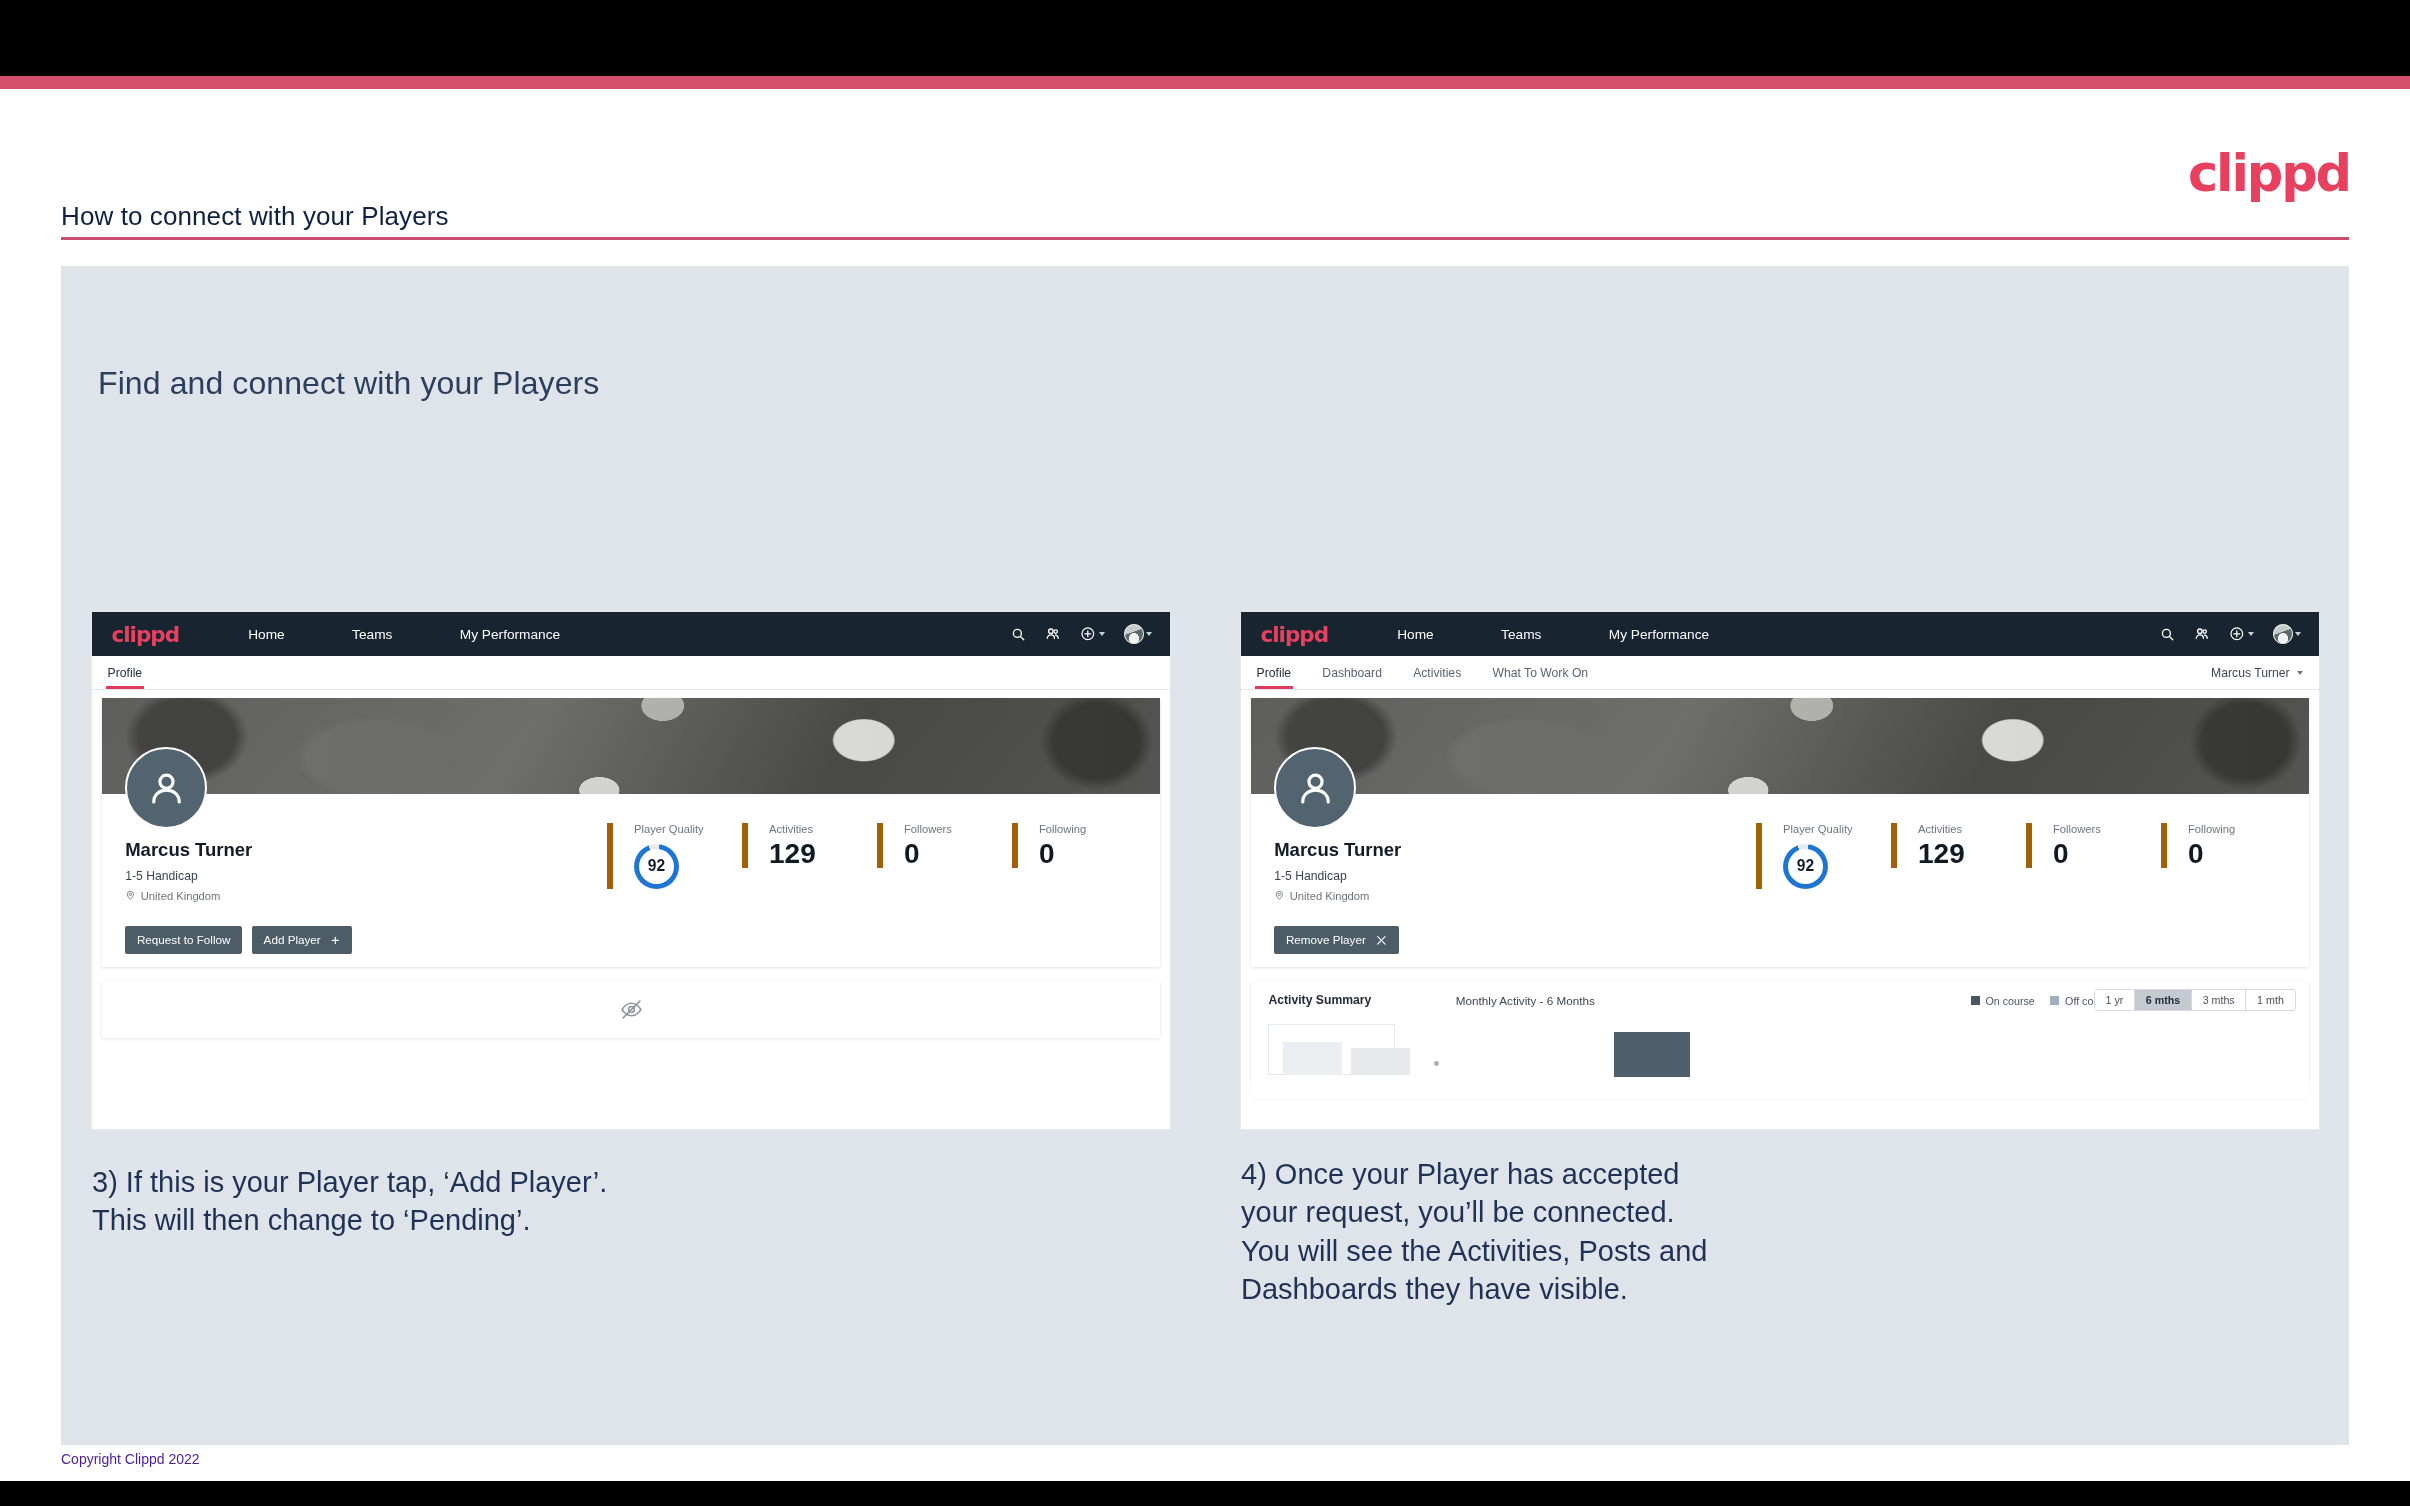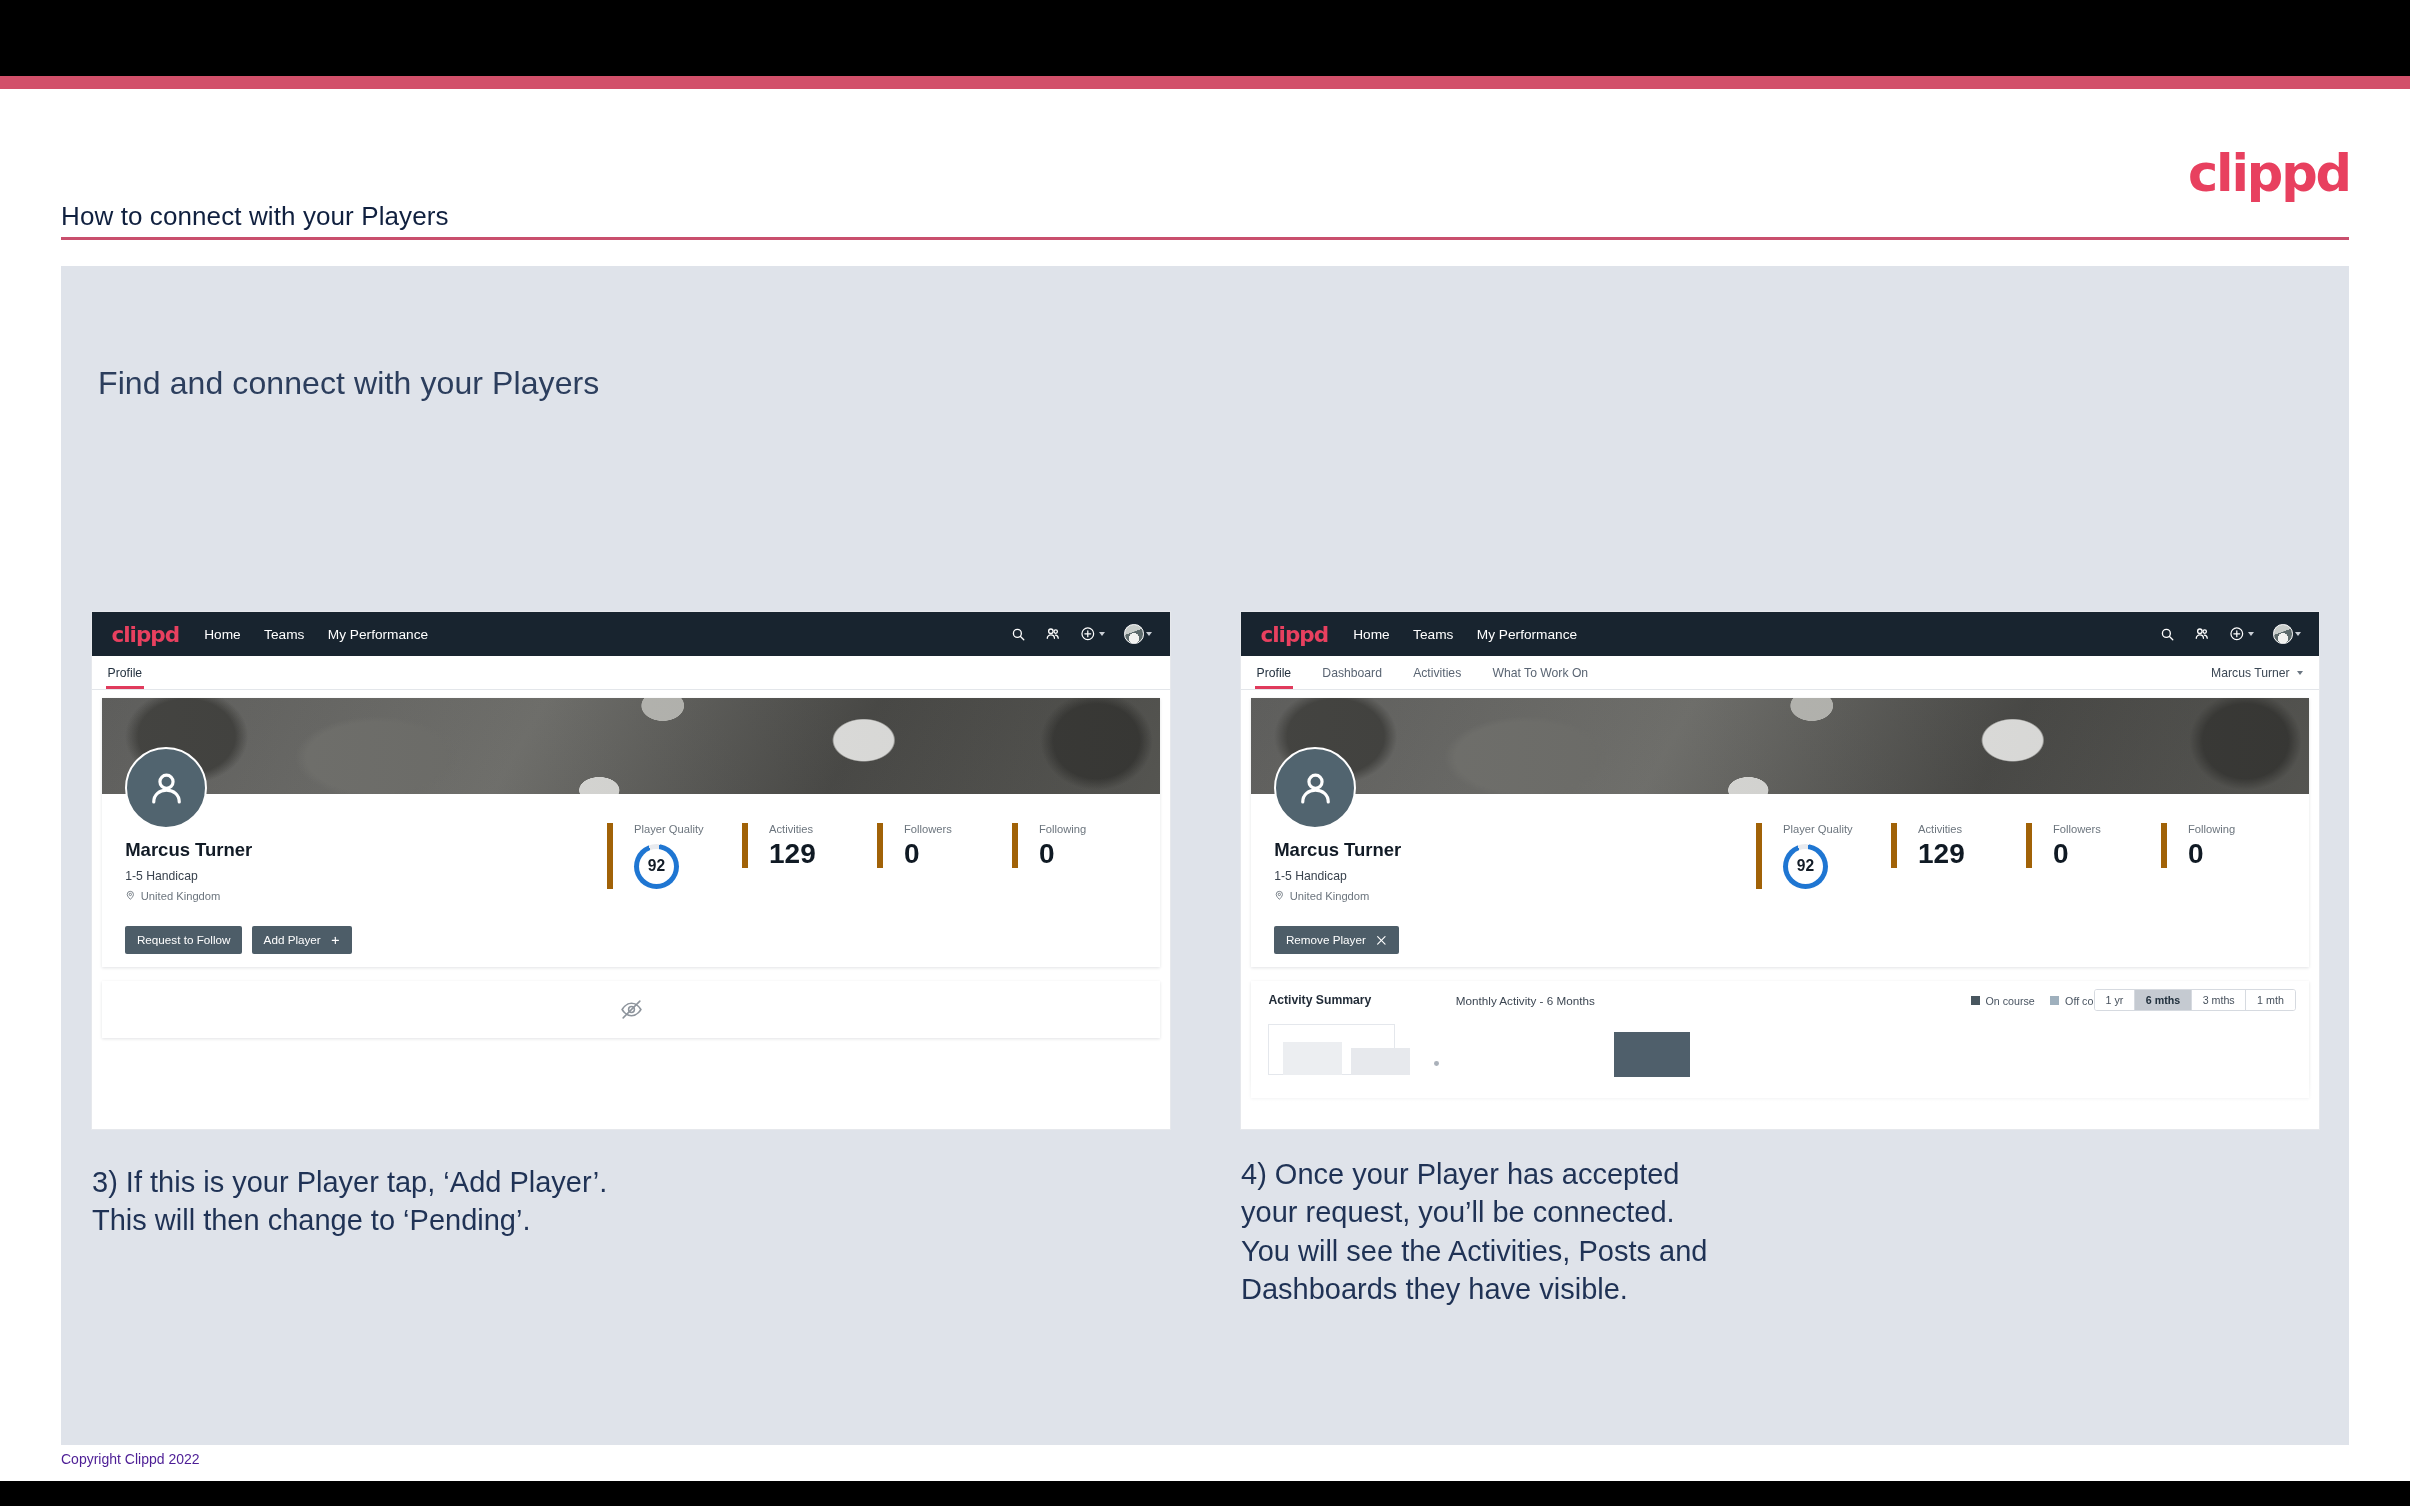--- a/index.html
+++ b/index.html
@@ -80,21 +80,21 @@
   
   .appnav {
     position:absolute; left:0; top:0; width:100%; height:44px;
     background:#18242f; display:flex; align-items:center;
   }
   .appnav .brand {
     margin-left:19.5px; font-size:21.5px; font-weight:700; color:#e8405f;
     letter-spacing:-1px; font-family:"DejaVu Sans", sans-serif;
   }
   .appnav .navlinks { display:flex; align-items:center; margin-left:25px; gap:23.4px; }
-  .appnav .navlinks span { color:#ffffff; font-size:13.7px; }
+  .appnav .navlinks span { color:#ffffff; font-size:13.7px;margin-left:44px; }
   .appnav .navicons {
     position:absolute; right:17.6px; top:0; height:44px;
     display:flex; align-items:center; gap:19.5px;
   }
   .ic { display:inline-flex; align-items:center; justify-content:center; }
   .ic svg { display:block; }
   .avatar-nav {
     width:19.5px; height:19.5px; border-radius:50%;
     background:#8d9299;
     background-image:

